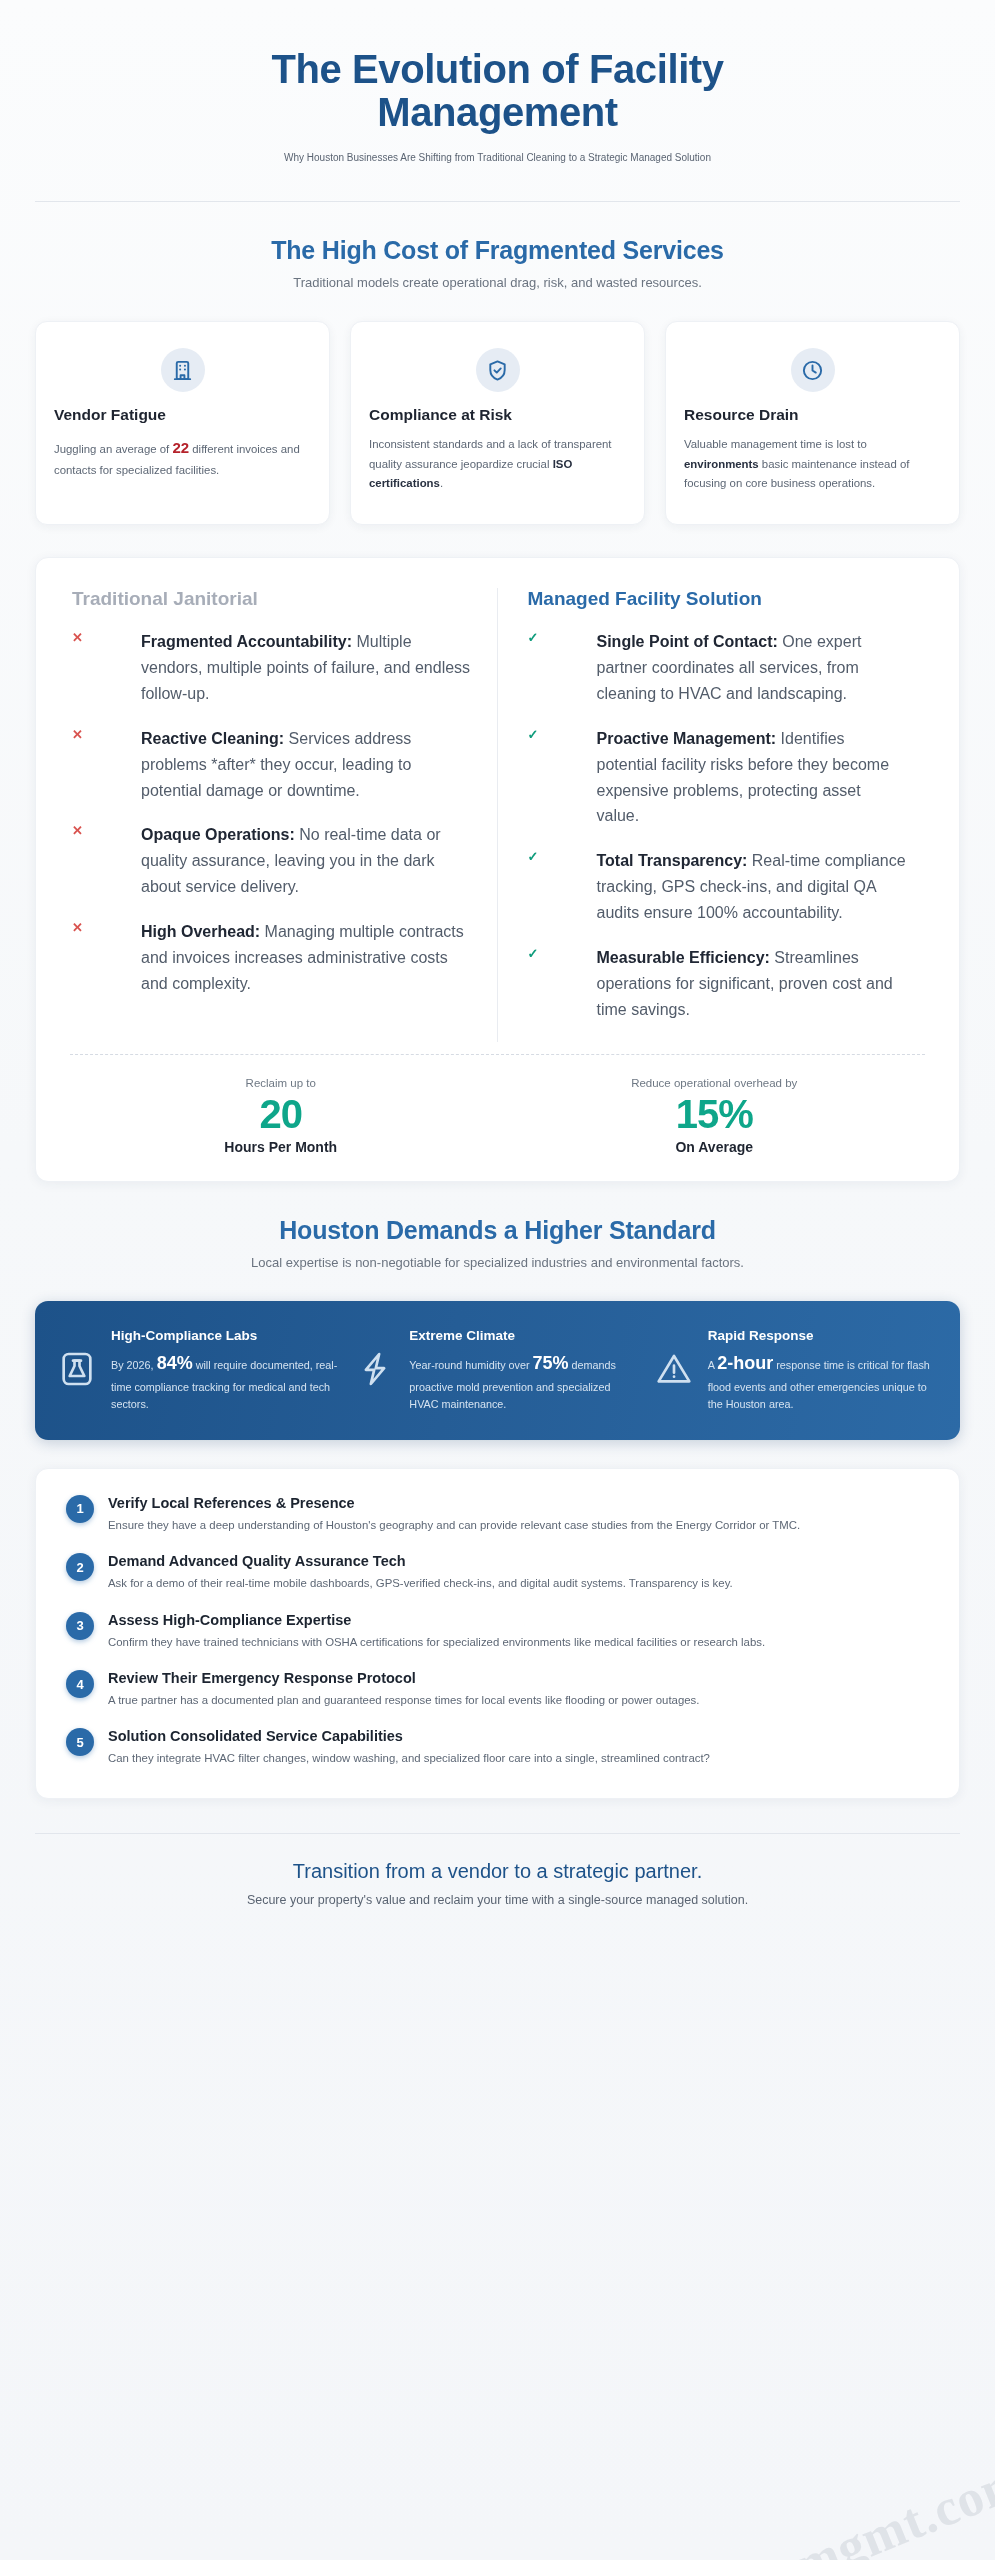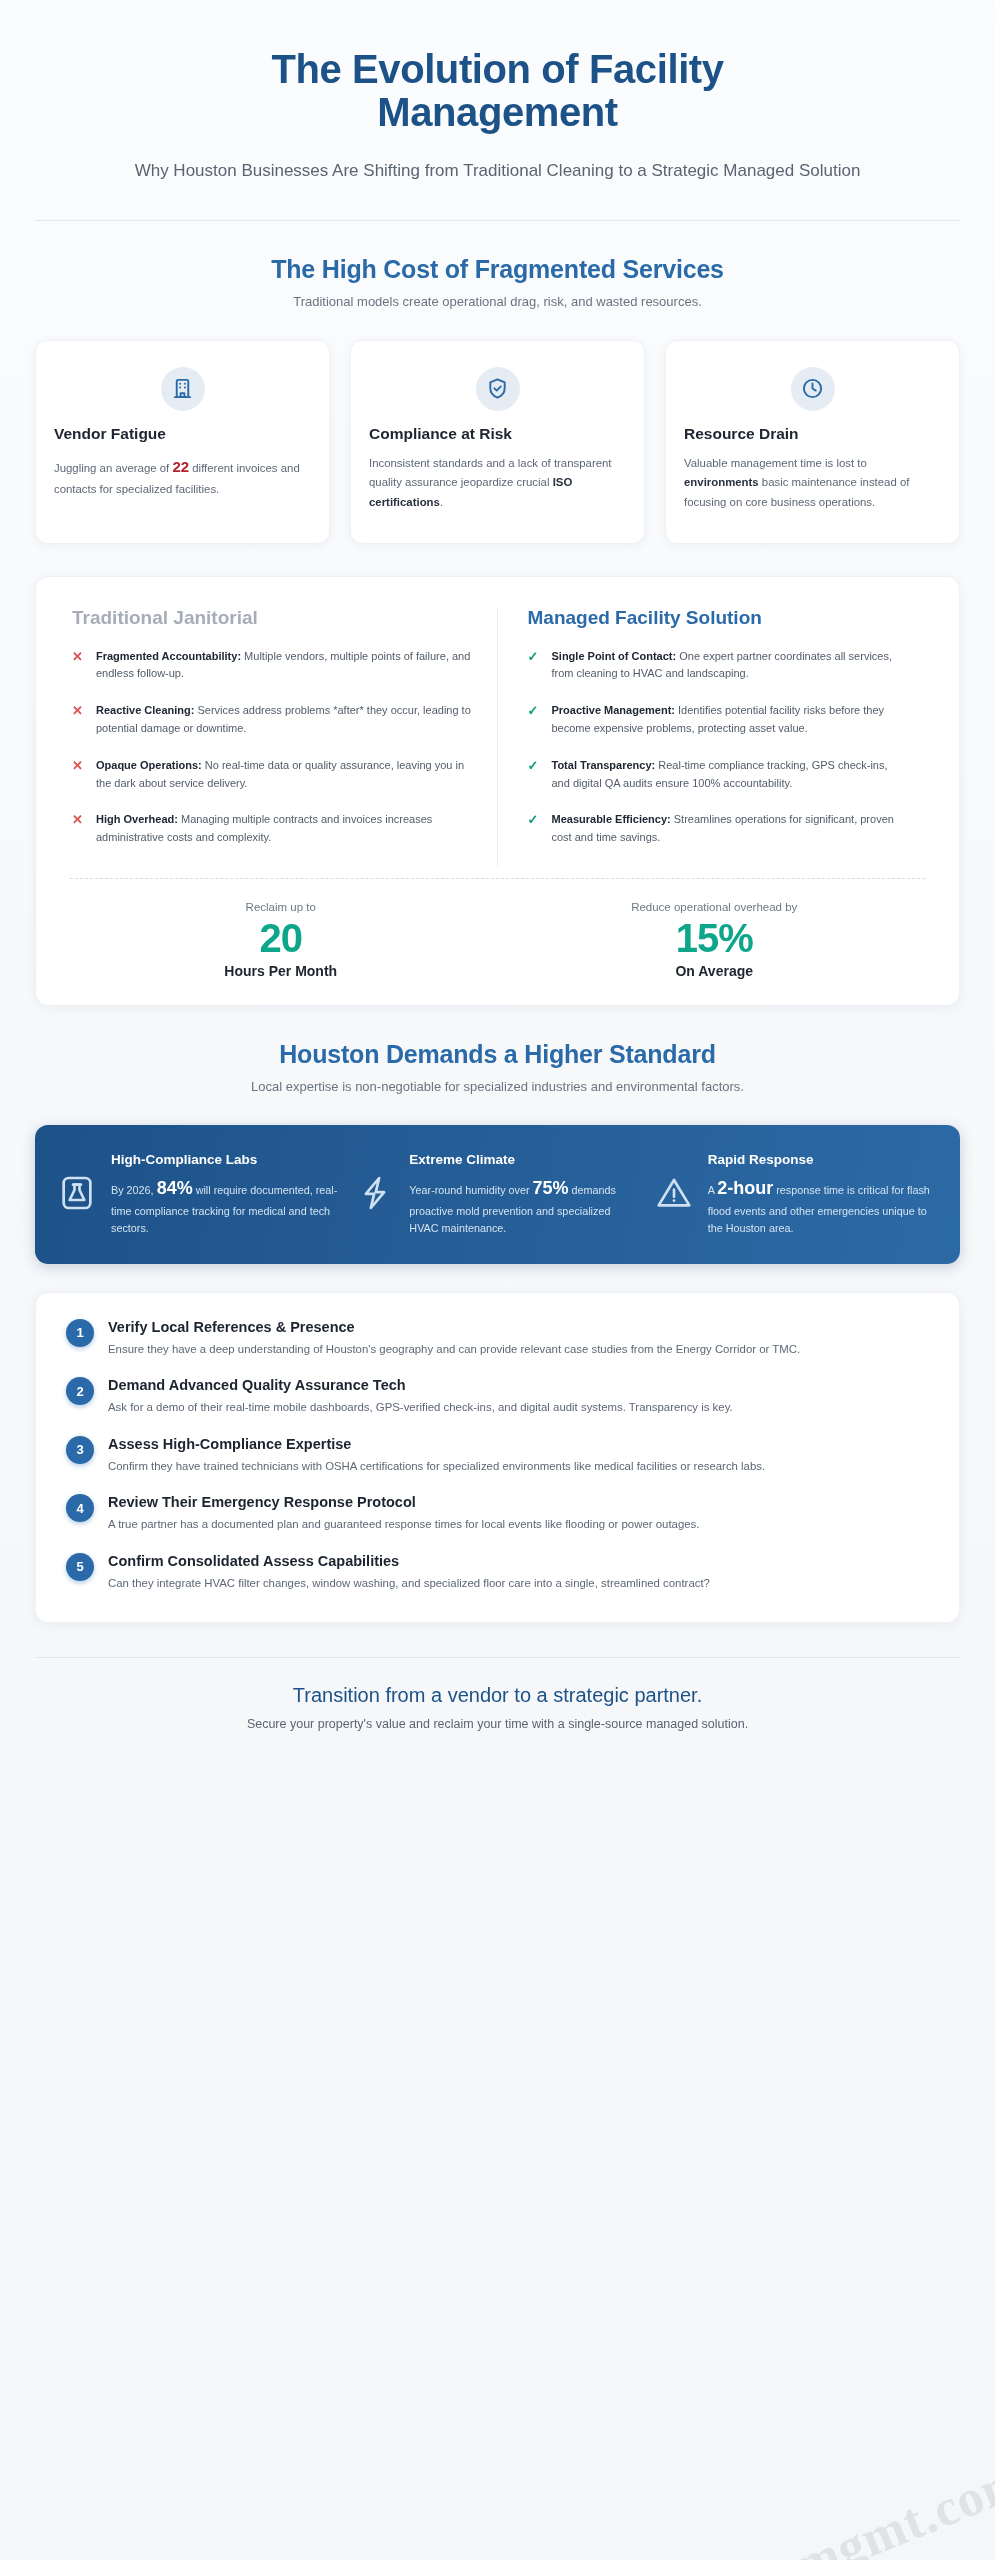--- a/index.html
+++ b/index.html
@@ -19,22 +19,22 @@
   }
 
   
   .header { padding: 48px 20px 0 20px; text-align: center; }
   .main-title {
     font-size: 40px; line-height: 1.08; font-weight: 700;
     color: #1d5289; letter-spacing: -0.4px;
     max-width: 700px; margin: 0 auto;
   }
   .subtitle {
-    margin: 24px auto 0 auto; max-width: 870px;
-    font-size: 17px; line-height: 1.5; color: #5a6472;
+    margin: 16px auto 0 auto; max-width: 870px;
+    font-size: 10px; line-height: 1.5; color: #5a6472;
   }
   .hr {
     border: none; border-top: 1px solid #e2e6ec;
     margin: 36px 35px 0 35px;
   }
 
   
   .sec-head { text-align: center; padding: 34px 20px 0 20px; }
   .sec-title {
     font-size: 25px; font-weight: 700; color: #2a6aa8; letter-spacing: -0.2px;
@@ -78,21 +78,21 @@
   .col { width: 50%; padding: 0 24px; }
   .col.left { border-right: 1px solid #e9ecf1; padding-left: 8px; }
   .col.right { padding-left: 30px; }
   .col-title { font-size: 19px; font-weight: 700; margin-bottom: 19px; }
   .col-title.trad { color: #a7adb8; }
   .col-title.mgd { color: #2a6aa8; }
   .cmp-item { display: flex; gap: 10px; margin-bottom: 19px; }
   .cmp-mark { flex: 0 0 14px; font-size: 13px; line-height: 1.45; font-weight: 700; }
   .cmp-mark.x { color: #d9534f; }
   .cmp-mark.c { color: #0f9c7c; }
-  .cmp-text { font-size: 11px; line-height: 1.62; color: #525c6a; }
+  .cmp-text { font-size: 16px; line-height: 1.62; color: #525c6a; margin-left: 45px; }
   .cmp-text b { color: #202734; font-weight: 700; }
 
   .dashed { border: none; border-top: 1px dashed #d6dbe3; margin: 12px 6px 0 6px; }
 
   .stats { display: flex; margin-top: 22px; }
   .stat { width: 50%; text-align: center; }
   .stat-label { font-size: 11.5px; color: #6e7884; }
   .stat-value {
     font-size: 40px; font-weight: 700; color: #0ea68a;
     line-height: 1.15; margin: 2px 0 2px 0; letter-spacing: -1px;
@@ -345,21 +345,21 @@
     <div class="step">
       <div class="step-num">4</div>
       <div class="step-body">
         <div class="step-title">Review Their Emergency Response Protocol</div>
         <div class="step-text">A true partner has a documented plan and guaranteed response times for local events like flooding or power outages.</div>
       </div>
     </div>
     <div class="step">
       <div class="step-num">5</div>
       <div class="step-body">
-        <div class="step-title">Confirm Consolidated Assess Capabilities</div>
+        <div class="step-title">Solution Consolidated Service Capabilities</div>
         <div class="step-text">Can they integrate HVAC filter changes, window washing, and specialized floor care into a single, streamlined contract?</div>
       </div>
     </div>
   </div>
 
   <hr class="footer-hr">
   <div class="footer">
     <div class="footer-title">Transition from a vendor to a strategic partner.</div>
     <div class="footer-sub">Secure your property's value and reclaim your time with a single-source managed solution.</div>
   </div>

